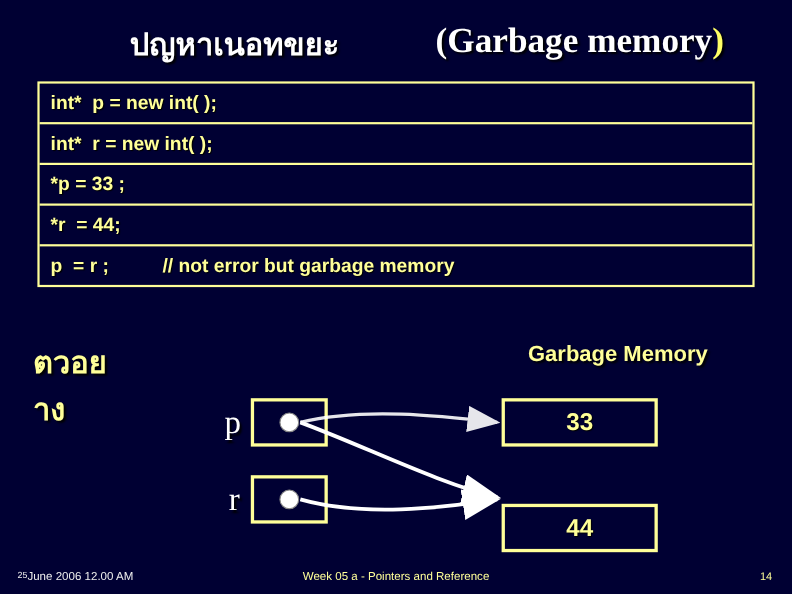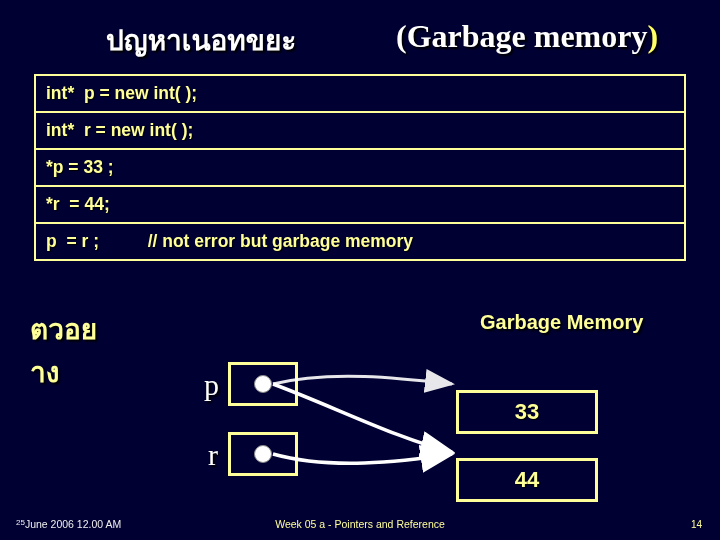--- a/index.html
+++ b/index.html
@@ -15,21 +15,21 @@
   .title-row {
     position: absolute;
     top: 18px;
     left: 0;
     width: 720px;
     display: flex;
     align-items: baseline;
   }
   .title-thai {
     position: absolute;
-    left: 106px;
+    left: 118px;
     font-size: 28px;
     font-weight: bold;
     color: #fff;
     text-shadow: 2px 2px 2px #000;
   }
   .title-en {
     position: absolute;
     left: 396px;
     font-family: "Times New Roman", serif;
     font-size: 32px;
@@ -92,21 +92,21 @@
     display: flex;
     align-items: center;
     justify-content: center;
     font-size: 22px;
     font-weight: bold;
     color: #ffff99;
     text-shadow: 1px 1px 1px #000;
   }
   .box-p { left: 228px; top: 362px; width: 70px; height: 44px; }
   .box-r { left: 228px; top: 432px; width: 70px; height: 44px; }
-  .box-33 { left: 456px; top: 362px; width: 142px; height: 44px; margin-top: 28px; }
+  .box-33 { left: 456px; top: 362px; width: 142px; height: 44px; }
   .box-44 { left: 456px; top: 432px; width: 142px; height: 44px; margin-top: 26px; }
   .dot {
     width: 18px; height: 18px; border-radius: 50%; background:#fff; border:1px solid #888;
   }
   svg.arrows {
     position: absolute;
     left: 0; top: 0; width: 720px; height: 540px;
     pointer-events: none;
   }
   .footer-left {

